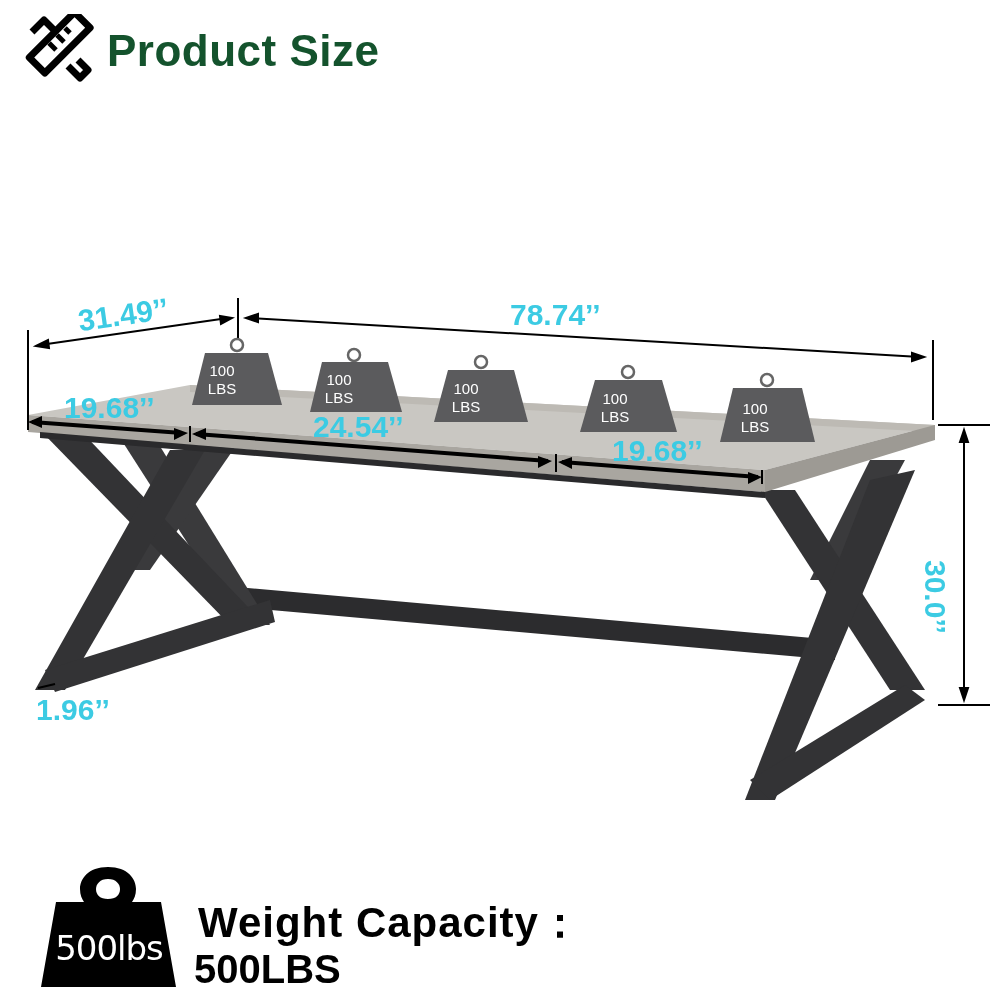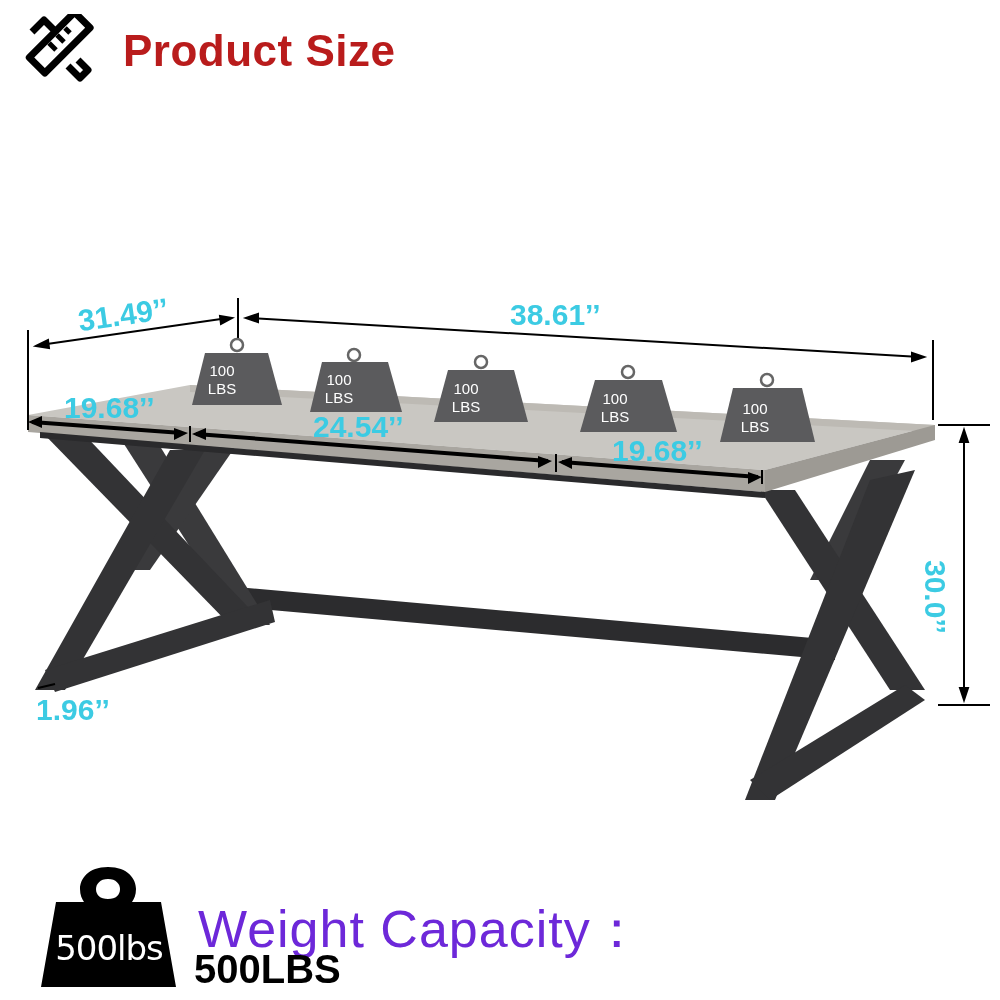--- a/index.html
+++ b/index.html
@@ -1,21 +1,21 @@
 <!DOCTYPE html>
 <html><head>
 <meta charset="utf-8">
 <style>
   html, body { margin: 0; padding: 0; background: #ffffff; }
   body { width: 1000px; height: 1000px; position: relative; overflow: hidden; font-family: "Liberation Sans", sans-serif; }
   .abs { position: absolute; }
-  .title { font-weight: 900; font-size: 44px; color: #b91c1c; letter-spacing: 0.5px; margin-left: 16px; }
+  .title { font-weight: 900; font-size: 44px; color: #14532d; letter-spacing: 0.5px; }
   .dim { color: #3ccbe3; font-weight: 700; font-size: 30px; white-space: nowrap; line-height: 1; }
   .wlabel { color: #fff; font-size: 15px; text-align: center; line-height: 18px; font-family: "Liberation Sans", sans-serif; }
-  .cap-title { font-weight: 400; font-size: 52px; color: #6d28d9; letter-spacing: 1px; }
+  .cap-title { font-weight: 700; font-size: 42px; color: #000000; letter-spacing: 1px; }
   .cap-val { font-weight: 700; font-size: 40px; color: #000; }
   svg { display: block; }
 </style>
 </head>
 <body>
 
 <div class="abs" style="left:22px;top:14px;width:420px;height:70px;">
   <svg class="abs" style="left:0;top:0;" width="75" height="70" viewBox="0 0 75 70">
     <g fill="none" stroke="#000" stroke-width="7" stroke-linejoin="round">
       <rect x="22" y="-2" width="22" height="64" transform="rotate(45 37 35)"></rect>
@@ -127,21 +127,21 @@
 <div class="abs wlabel" style="left:598px;top:390px;width:34px;">
   <div>100</div>
     <div>LBS</div>
 </div>
 <div class="abs wlabel" style="left:738px;top:400px;width:34px;">
   <div>100</div>
     <div>LBS</div>
 </div>
 
 <div class="abs dim" style="left:78px;top:300px;transform:rotate(-8deg);">31.49’’</div>
-<div class="abs dim" style="left:510px;top:300px;">38.61’’</div>
+<div class="abs dim" style="left:510px;top:300px;">78.74’’</div>
 <div class="abs dim" style="left:64px;top:393px;">19.68’’</div>
 <div class="abs dim" style="left:313px;top:412px;">24.54’’</div>
 <div class="abs dim" style="left:612px;top:436px;">19.68’’</div>
 <div class="abs dim" style="left:950px;top:560px;transform:rotate(90deg);transform-origin:left top;">30.0’’</div>
 <div class="abs dim" style="left:0;top:695px;padding-left:36px;">1.96’’</div>
 
 <div class="abs" style="left:36px;top:865px;width:600px;height:130px;">
   <svg class="abs" style="left:0;top:0;" width="145" height="125" viewBox="0 0 145 125">
     <path d="M72 2 C52 2 44 14 44 24 C44 30 46 34 48 37 L20 37 L5 122 L140 122 L125 37 L96 37 C98 34 100 30 100 24 C100 14 92 2 72 2 Z M72 14 C80 14 84 19 84 24 C84 30 80 34 72 34 C64 34 60 30 60 24 C60 19 64 14 72 14 Z" fill="#000"></path>
   </svg>

